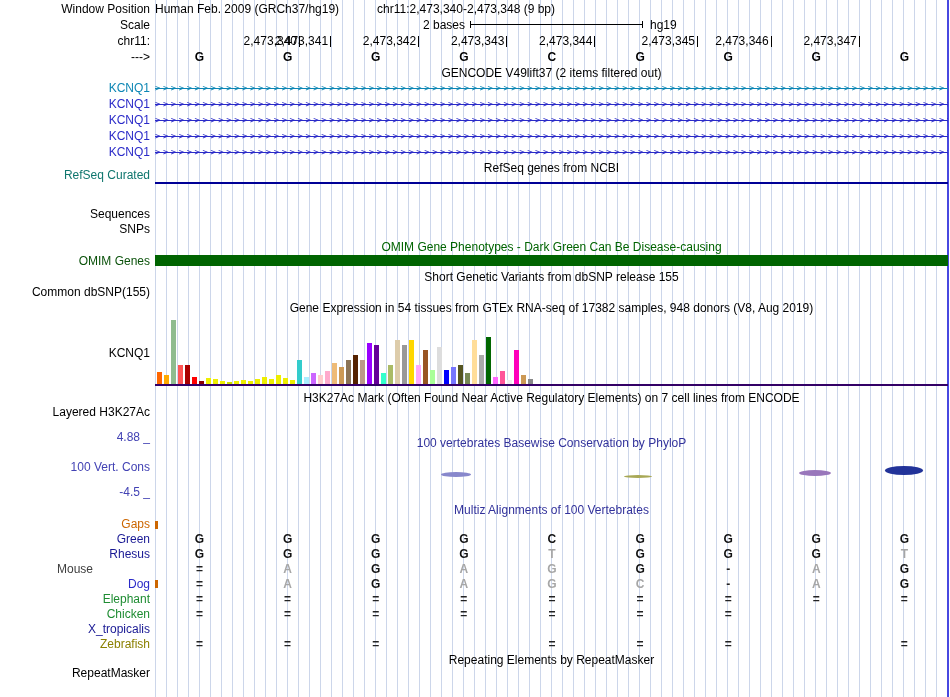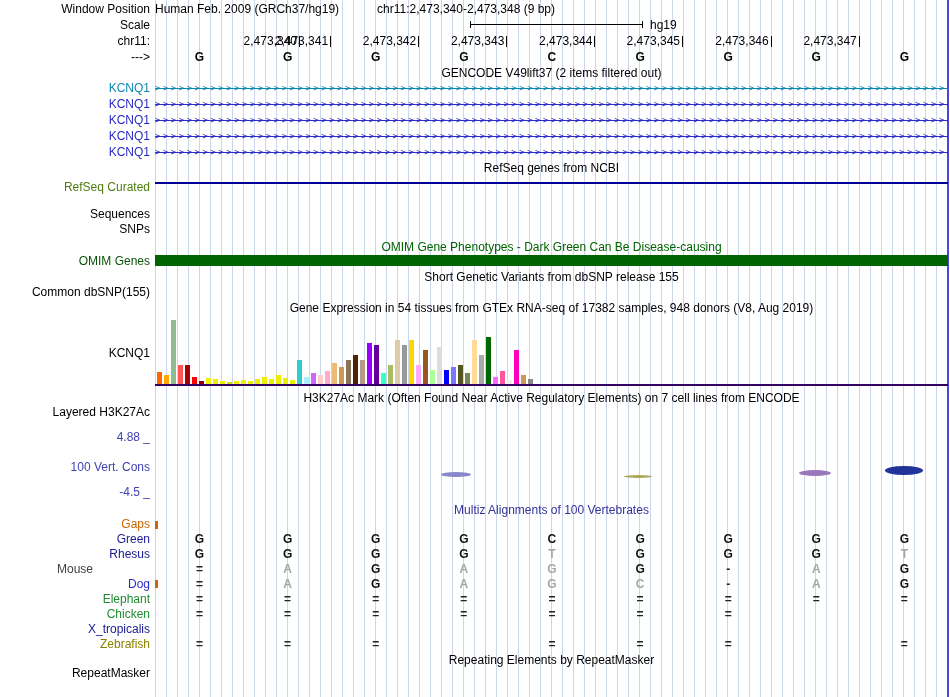--- a/index.html
+++ b/index.html
@@ -49,20 +49,21 @@
   <div class="grid"></div>
   <div class="redge"></div>
 
   <div class="lbl" style="top:2px">Window Position</div>
   <div class="ctitle hdr" style="top:2px">
     <span>Human Feb. 2009 (GRCh37/hg19)</span>
     <span>chr11:2,473,340-2,473,348 (9 bp)</span>
   </div>
 
   <div class="lbl" style="top:18px">Scale</div>
+  <div class="scale-text">2 bases</div>
   <div class="scale-line"></div>
   <div class="scale-asm">hg19</div>
 
   <div class="lbl" style="top:34px">chr11:</div>
   <div class="row" id="coords" style="top:34px">
       <div class="coord" style="left: 12px; padding-left: 45px;">
         <span>2,473,340</span>
         <span class="tick"></span>
       </div>
       <div class="coord" style="left: 88.1111px;">
@@ -74,21 +75,21 @@
         <span class="tick"></span>
       </div>
       <div class="coord" style="left: 264.333px;">
         <span>2,473,343</span>
         <span class="tick"></span>
       </div>
       <div class="coord" style="left: 352.444px;">
         <span>2,473,344</span>
         <span class="tick"></span>
       </div>
-      <div class="coord" style="left: 440px;">
+      <div class="coord" style="left: 455px;">
         <span>2,473,345</span>
         <span class="tick"></span>
       </div>
       <div class="coord" style="left: 528.667px;">
         <span>2,473,346</span>
         <span class="tick"></span>
       </div>
       <div class="coord" style="left: 616.778px;">
         <span>2,473,347</span>
         <span class="tick"></span>
@@ -118,21 +119,21 @@
     </div>
   <div id="gene-rows">
       <div class="generow" style="color: rgb(12, 134, 180);">&gt;&gt;&gt;&gt;&gt;&gt;&gt;&gt;&gt;&gt;&gt;&gt;&gt;&gt;&gt;&gt;&gt;&gt;&gt;&gt;&gt;&gt;&gt;&gt;&gt;&gt;&gt;&gt;&gt;&gt;&gt;&gt;&gt;&gt;&gt;&gt;&gt;&gt;&gt;&gt;&gt;&gt;&gt;&gt;&gt;&gt;&gt;&gt;&gt;&gt;&gt;&gt;&gt;&gt;&gt;&gt;&gt;&gt;&gt;&gt;&gt;&gt;&gt;&gt;&gt;&gt;&gt;&gt;&gt;&gt;&gt;&gt;&gt;&gt;&gt;&gt;&gt;&gt;&gt;&gt;&gt;&gt;&gt;&gt;&gt;&gt;&gt;&gt;&gt;&gt;&gt;&gt;&gt;&gt;&gt;&gt;&gt;&gt;&gt;&gt;&gt;&gt;&gt;&gt;&gt;&gt;&gt;&gt;&gt;&gt;&gt;&gt;&gt;&gt;&gt;&gt;&gt;&gt;&gt;&gt;</div>
       <div class="generow" style="color: rgb(42, 42, 200);">&gt;&gt;&gt;&gt;&gt;&gt;&gt;&gt;&gt;&gt;&gt;&gt;&gt;&gt;&gt;&gt;&gt;&gt;&gt;&gt;&gt;&gt;&gt;&gt;&gt;&gt;&gt;&gt;&gt;&gt;&gt;&gt;&gt;&gt;&gt;&gt;&gt;&gt;&gt;&gt;&gt;&gt;&gt;&gt;&gt;&gt;&gt;&gt;&gt;&gt;&gt;&gt;&gt;&gt;&gt;&gt;&gt;&gt;&gt;&gt;&gt;&gt;&gt;&gt;&gt;&gt;&gt;&gt;&gt;&gt;&gt;&gt;&gt;&gt;&gt;&gt;&gt;&gt;&gt;&gt;&gt;&gt;&gt;&gt;&gt;&gt;&gt;&gt;&gt;&gt;&gt;&gt;&gt;&gt;&gt;&gt;&gt;&gt;&gt;&gt;&gt;&gt;&gt;&gt;&gt;&gt;&gt;&gt;&gt;&gt;&gt;&gt;&gt;&gt;&gt;&gt;&gt;&gt;&gt;&gt;</div>
       <div class="generow" style="color: rgb(42, 42, 200);">&gt;&gt;&gt;&gt;&gt;&gt;&gt;&gt;&gt;&gt;&gt;&gt;&gt;&gt;&gt;&gt;&gt;&gt;&gt;&gt;&gt;&gt;&gt;&gt;&gt;&gt;&gt;&gt;&gt;&gt;&gt;&gt;&gt;&gt;&gt;&gt;&gt;&gt;&gt;&gt;&gt;&gt;&gt;&gt;&gt;&gt;&gt;&gt;&gt;&gt;&gt;&gt;&gt;&gt;&gt;&gt;&gt;&gt;&gt;&gt;&gt;&gt;&gt;&gt;&gt;&gt;&gt;&gt;&gt;&gt;&gt;&gt;&gt;&gt;&gt;&gt;&gt;&gt;&gt;&gt;&gt;&gt;&gt;&gt;&gt;&gt;&gt;&gt;&gt;&gt;&gt;&gt;&gt;&gt;&gt;&gt;&gt;&gt;&gt;&gt;&gt;&gt;&gt;&gt;&gt;&gt;&gt;&gt;&gt;&gt;&gt;&gt;&gt;&gt;&gt;&gt;&gt;&gt;&gt;&gt;</div>
       <div class="generow" style="color: rgb(42, 42, 200);">&gt;&gt;&gt;&gt;&gt;&gt;&gt;&gt;&gt;&gt;&gt;&gt;&gt;&gt;&gt;&gt;&gt;&gt;&gt;&gt;&gt;&gt;&gt;&gt;&gt;&gt;&gt;&gt;&gt;&gt;&gt;&gt;&gt;&gt;&gt;&gt;&gt;&gt;&gt;&gt;&gt;&gt;&gt;&gt;&gt;&gt;&gt;&gt;&gt;&gt;&gt;&gt;&gt;&gt;&gt;&gt;&gt;&gt;&gt;&gt;&gt;&gt;&gt;&gt;&gt;&gt;&gt;&gt;&gt;&gt;&gt;&gt;&gt;&gt;&gt;&gt;&gt;&gt;&gt;&gt;&gt;&gt;&gt;&gt;&gt;&gt;&gt;&gt;&gt;&gt;&gt;&gt;&gt;&gt;&gt;&gt;&gt;&gt;&gt;&gt;&gt;&gt;&gt;&gt;&gt;&gt;&gt;&gt;&gt;&gt;&gt;&gt;&gt;&gt;&gt;&gt;&gt;&gt;&gt;&gt;</div>
       <div class="generow" style="color: rgb(42, 42, 200);">&gt;&gt;&gt;&gt;&gt;&gt;&gt;&gt;&gt;&gt;&gt;&gt;&gt;&gt;&gt;&gt;&gt;&gt;&gt;&gt;&gt;&gt;&gt;&gt;&gt;&gt;&gt;&gt;&gt;&gt;&gt;&gt;&gt;&gt;&gt;&gt;&gt;&gt;&gt;&gt;&gt;&gt;&gt;&gt;&gt;&gt;&gt;&gt;&gt;&gt;&gt;&gt;&gt;&gt;&gt;&gt;&gt;&gt;&gt;&gt;&gt;&gt;&gt;&gt;&gt;&gt;&gt;&gt;&gt;&gt;&gt;&gt;&gt;&gt;&gt;&gt;&gt;&gt;&gt;&gt;&gt;&gt;&gt;&gt;&gt;&gt;&gt;&gt;&gt;&gt;&gt;&gt;&gt;&gt;&gt;&gt;&gt;&gt;&gt;&gt;&gt;&gt;&gt;&gt;&gt;&gt;&gt;&gt;&gt;&gt;&gt;&gt;&gt;&gt;&gt;&gt;&gt;&gt;&gt;&gt;</div>
     </div>
 
   <div class="ctitle sm" style="top:161px">RefSeq genes from NCBI</div>
-  <div class="lbl" style="top:180px;color:#4d7c0f">RefSeq Curated</div>
+  <div class="lbl" style="top:168px;color:#0f766e">RefSeq Curated</div>
   <div class="hline" style="top: 182px; background: rgb(0, 0, 150);"></div>
 
   <div class="lbl" style="top:207px">Sequences</div>
   <div class="lbl" style="top:222px">SNPs</div>
 
   <div class="ctitle" style="top:240px;color:#006400">OMIM Gene Phenotypes - Dark Green Can Be Disease-causing</div>
   <div class="lbl" style="top:254px;color:#0B520B">OMIM Genes</div>
   <div class="omim-bar" style="background: rgb(0, 100, 0);"></div>
 
   <div class="ctitle sm" style="top:270px">Short Genetic Variants from dbSNP release 155</div>
@@ -194,20 +195,21 @@
       <div class="gbar" style="background: rgb(238, 238, 238); height: 5px;"></div>
       <div class="gbar" style="background: rgb(255, 0, 187); height: 35px;"></div>
       <div class="gbar" style="background: rgb(204, 153, 85); height: 10px;"></div>
       <div class="gbar" style="background: rgb(136, 136, 136); height: 6px;"></div>
     </div>
   <div class="hline" style="top: 384px; background: rgb(51, 0, 102);"></div>
 
   <div class="ctitle" style="top:391px">H3K27Ac Mark (Often Found Near Active Regulatory Elements) on 7 cell lines from ENCODE</div>
   <div class="lbl" style="top:405px">Layered H3K27Ac</div>
 
+  <div class="ctitle" style="top:436px;color:#32329B">100 vertebrates Basewise Conservation by PhyloP</div>
   <div class="lbl" style="top:430px;color:#4242B4">4.88 _</div>
   <div class="lbl" style="top:460px;color:#4242B4">100 Vert. Cons</div>
   <div class="lbl" style="top:485px;color:#4242B4">-4.5 _</div>
   <div id="phylop-marks">
       <div style="position: absolute; border-radius: 50%; left: 441px; top: 472px; width: 30px; height: 5px; background: rgb(136, 136, 204);"></div>
       <div style="position: absolute; border-radius: 50%; left: 624px; top: 475px; width: 28px; height: 3px; background: rgb(168, 168, 85);"></div>
       <div style="position: absolute; border-radius: 50%; left: 799px; top: 470px; width: 32px; height: 6px; background: rgb(153, 119, 187);"></div>
       <div style="position: absolute; border-radius: 50%; left: 885px; top: 466px; width: 38px; height: 9px; background: rgb(34, 51, 153);"></div>
     </div>
 

